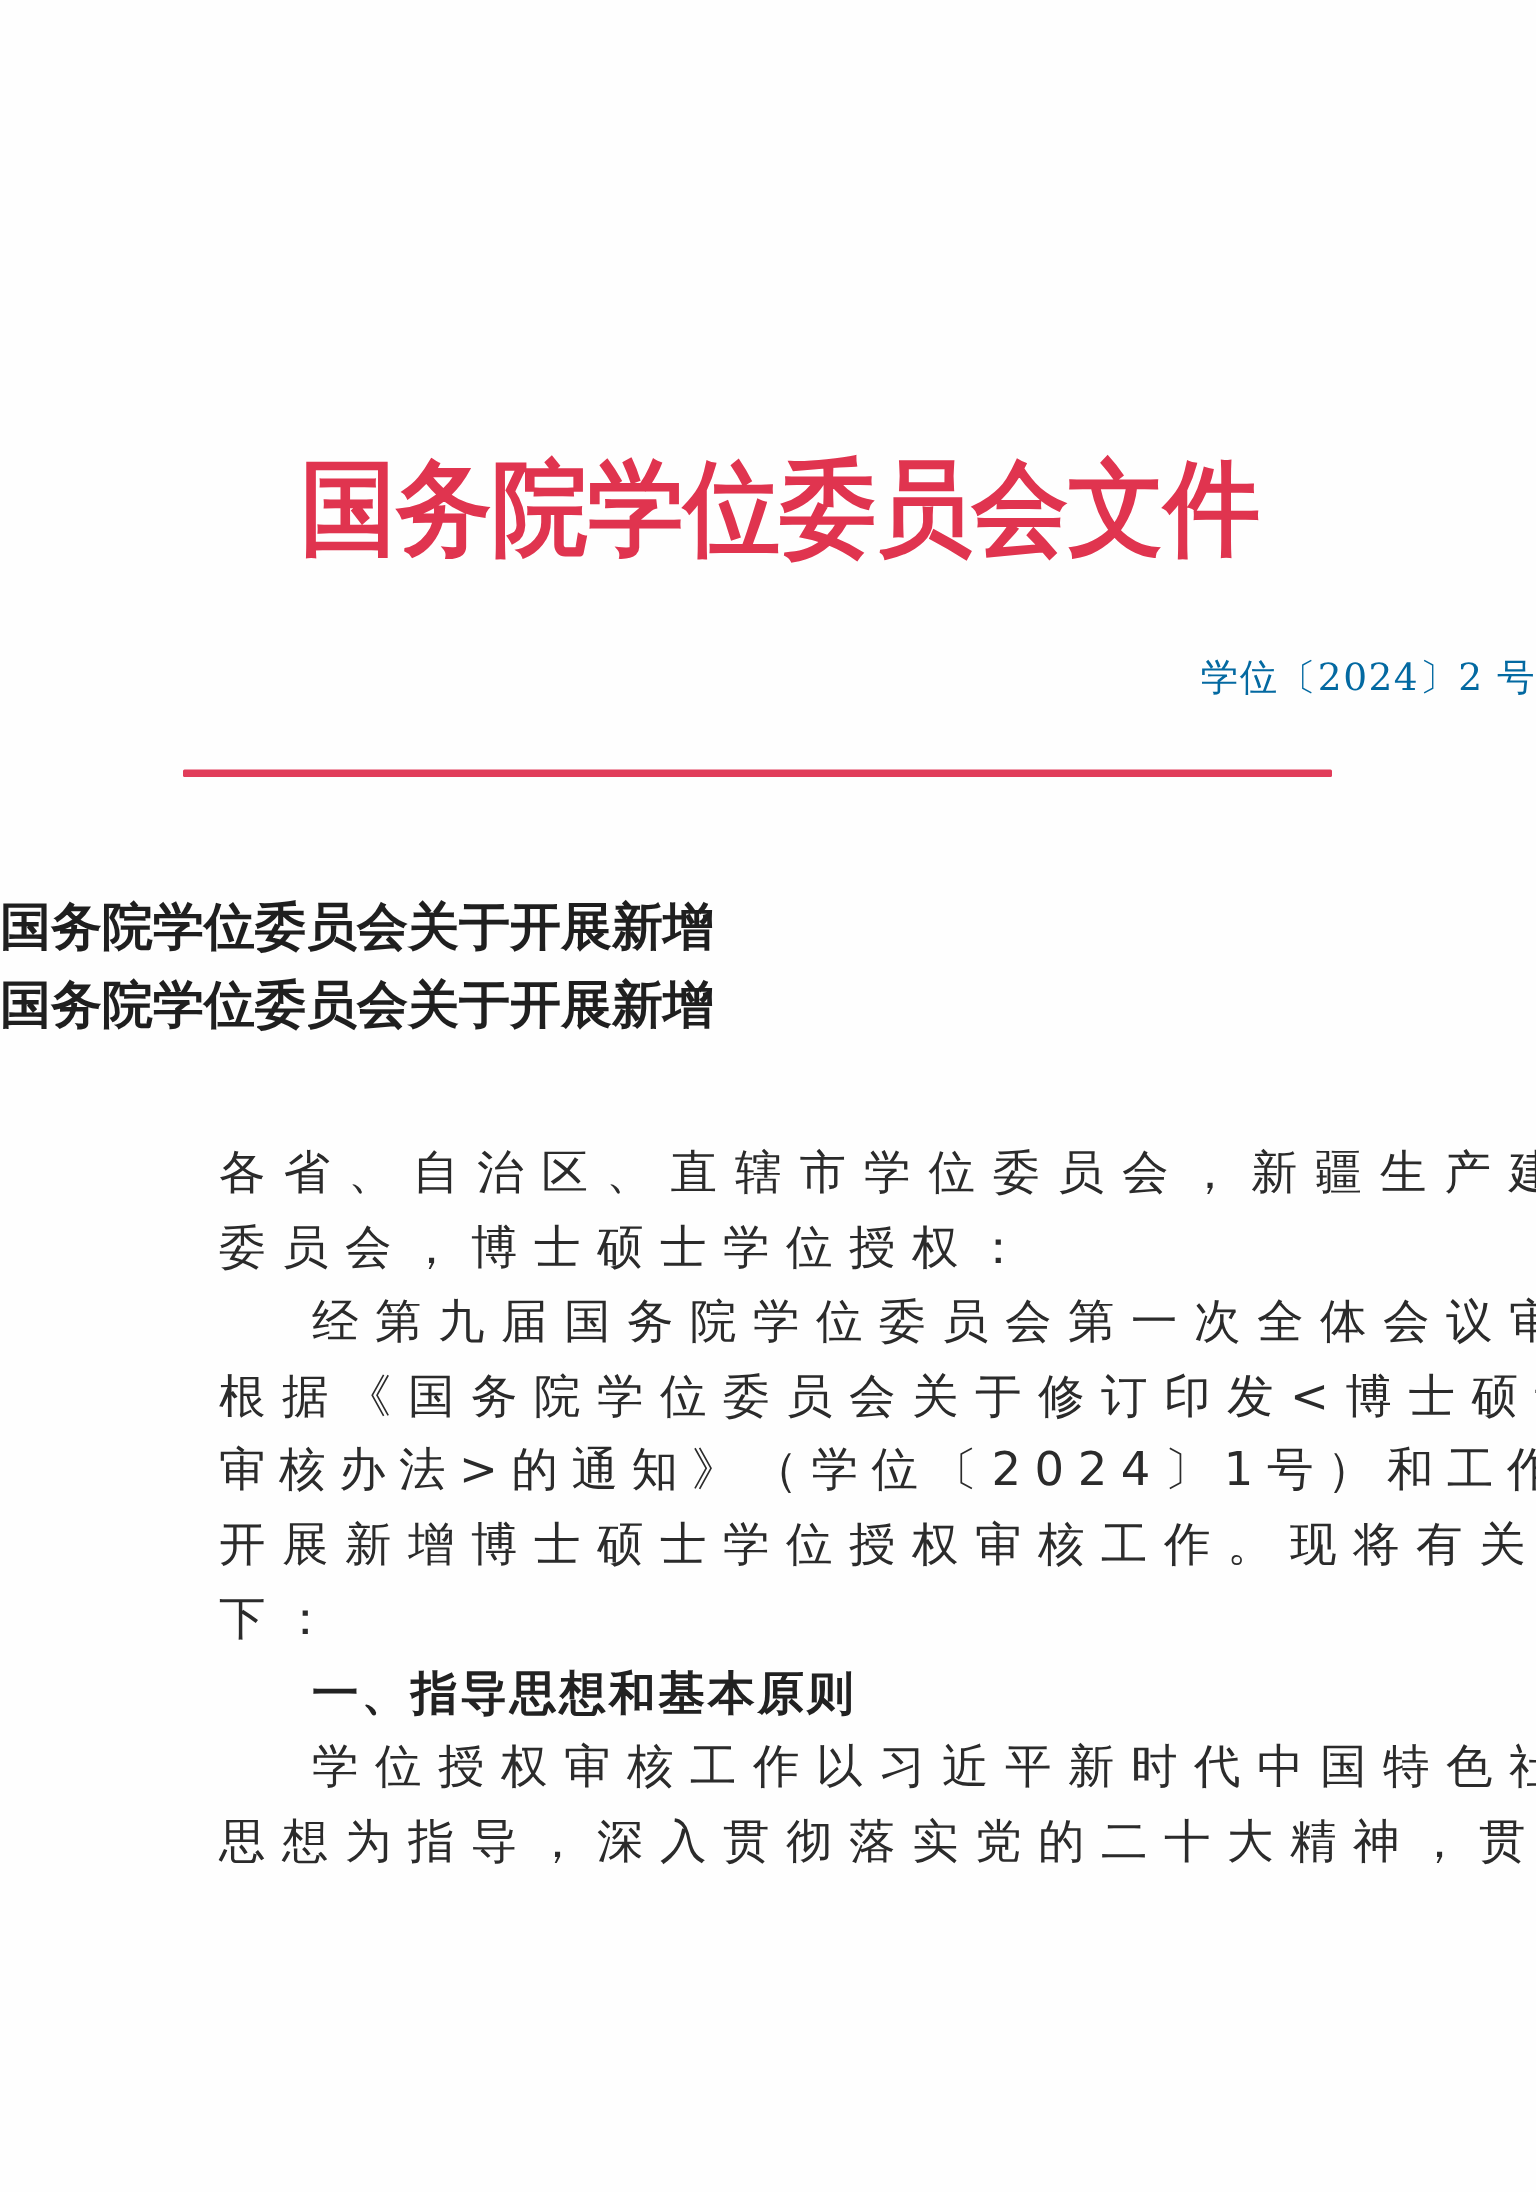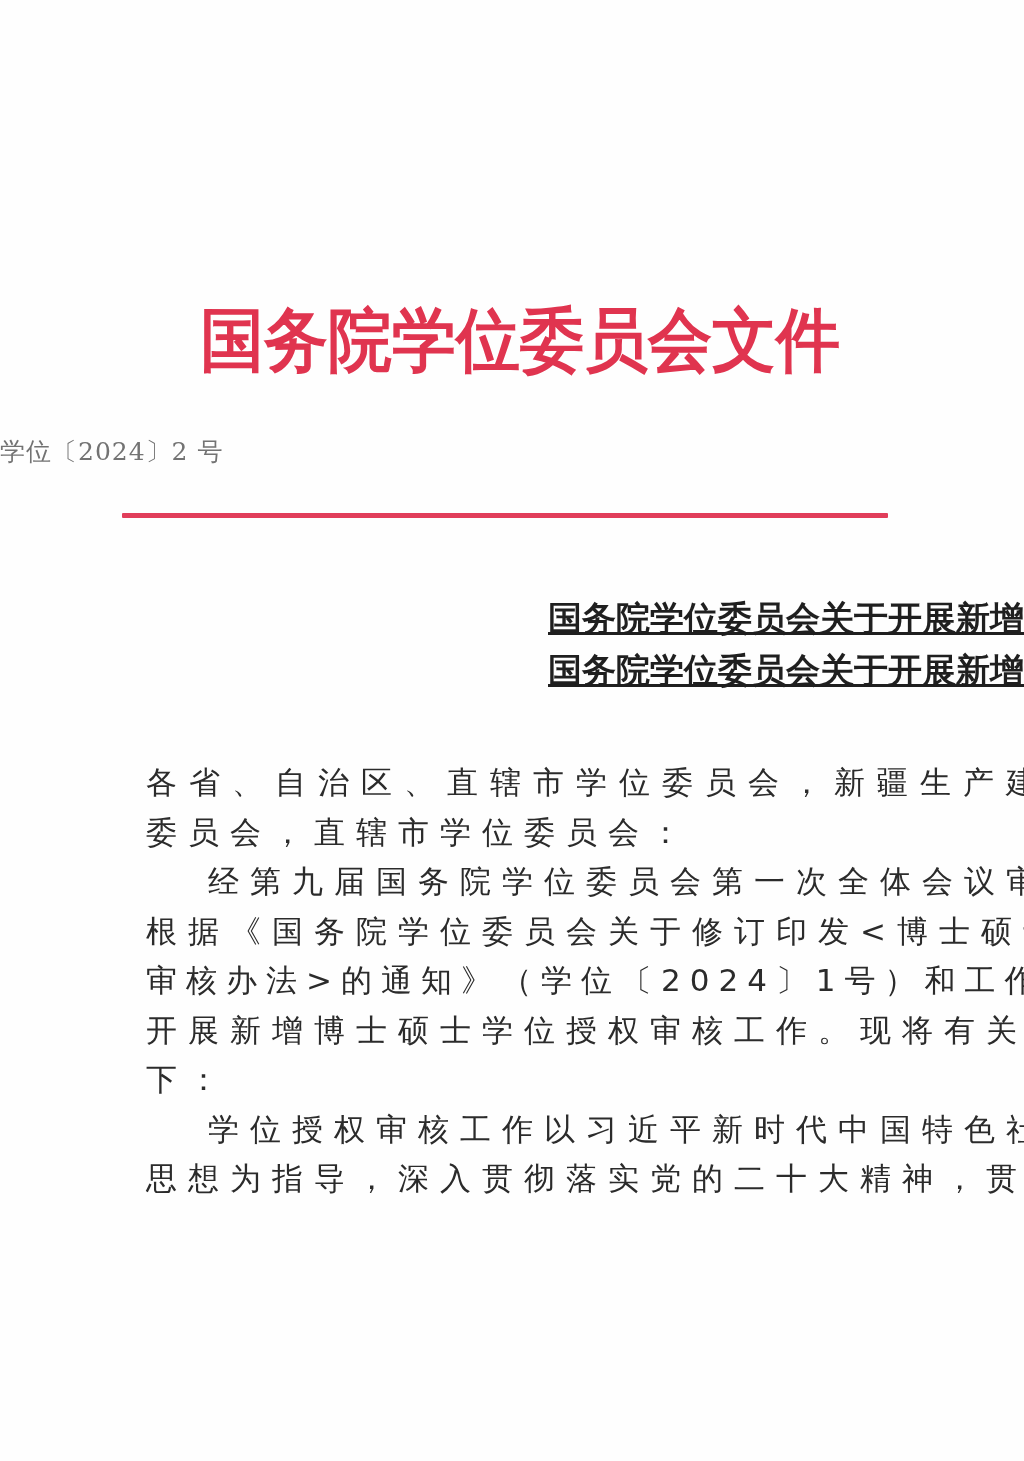--- a/index.html
+++ b/index.html
@@ -40,47 +40,46 @@
       line-height: 80px;
       color: #e0344f;
       transform: scaleY(1.08);
       letter-spacing: 0;
     }
     .doc-number {
       position: absolute;
       left: 0;
       width: 1024px;
       top: 434px;
-      text-align: left;
+      text-align: right;
       font-size: 25px;
       line-height: 36px;
-      color: #737373;
+      color: #0369a1;
       letter-spacing: 1px;
     }
     .red-rule {
       position: absolute;
       left: 122px;
       top: 513px;
       width: 766px;
       height: 5px;
       background: #e13d5a;
       border-radius: 1px;
     }
     .title {
       position: absolute;
       left: 0;
       width: 1024px;
       top: 592px;
-      text-align: right;
+      text-align: left;
       font-family: "DejaVu Serif", "Liberation Serif", serif;
       font-weight: bold;
       font-size: 34px;
       line-height: 52px;
       color: #1f1f1f;
-      text-decoration: underline;
     }
     .title div {
       letter-spacing: 0px;
     }
     .body-text {
       position: absolute;
       left: 146px;
       top: 758px;
       width: 740px;
       font-family: "DejaVu Sans", "Liberation Sans", sans-serif;
@@ -127,23 +126,24 @@
 
   <div class="red-rule"></div>
 
   <div class="title">
     <div>国务院学位委员会关于开展新增</div>
     <div>国务院学位委员会关于开展新增</div>
   </div>
 
   <div class="body-text">
     <div class="line l-first">各省、自治区、直辖市学位委员会，新疆生产建设兵团学位</div>
-    <div class="line">委员会，直辖市学位委员会：</div>
+    <div class="line">委员会，博士硕士学位授权：</div>
     <div class="line indent">经第九届国务院学位委员会第一次全体会议审议通过，</div>
     <div class="line">根据《国务院学位委员会关于修订印发&lt;博士硕士学位授权</div>
     <div class="line tight">审核办法&gt;的通知》（学位〔2024〕1号）和工作方案，决定</div>
     <div class="line">开展新增博士硕士学位授权审核工作。现将有关事项通知如</div>
     <div class="line">下：</div>
+    <div class="line heading">一、指导思想和基本原则</div>
     <div class="line indent">学位授权审核工作以习近平新时代中国特色社会主义</div>
     <div class="line">思想为指导，深入贯彻落实党的二十大精神，贯彻习近平总</div>
   </div>
 
 </div>
 
 </body></html>

